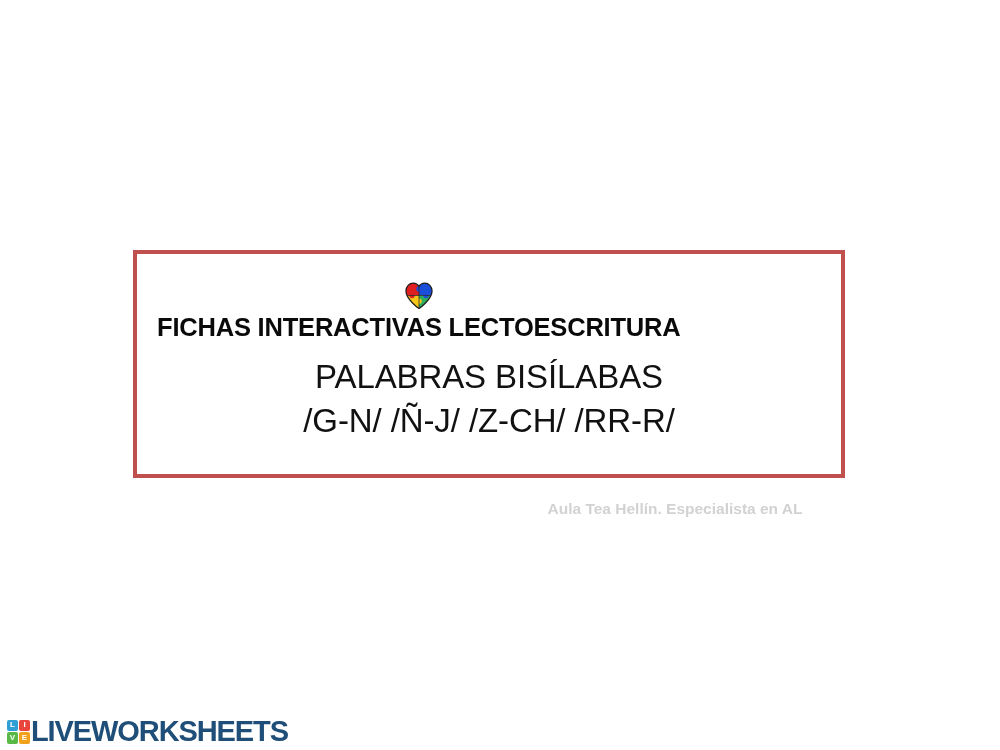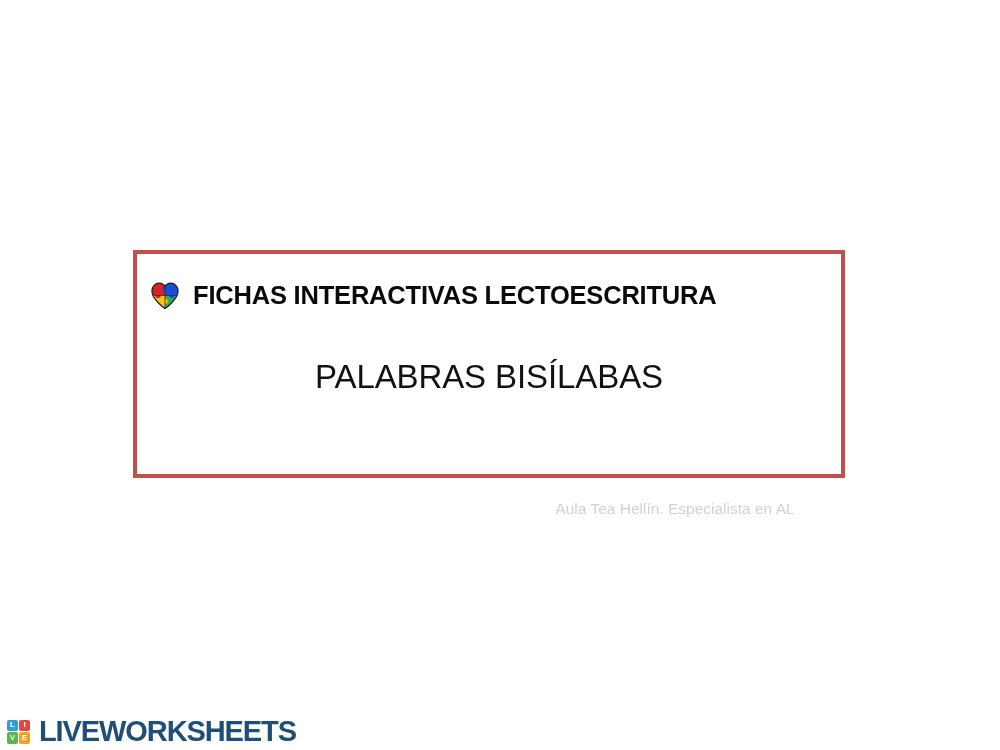--- a/index.html
+++ b/index.html
@@ -22,25 +22,26 @@
     top: 250px;
     width: 712px;
     height: 228px;
     box-sizing: border-box;
     border: 4px solid #bf504d;
     background: #ffffff;
   }
 
   #heading-row {
     position: absolute;
-    left: 14px;
+    left: 20px;
     top: 28px;
     display: flex;
     align-items: center;
-    gap: 14px;
+    gap: 6px;
+    flex-direction: column;
   }
 
   #puzzle-heart-icon {
     width: 28px;
     height: 27px;
     flex: 0 0 auto;
     display: block;
   }
 
   #main-heading {
@@ -71,21 +72,21 @@
   }
 
   
   #attribution {
     position: absolute;
     left: 505px;
     top: 500px;
     width: 340px;
     text-align: center;
     font-family: "Liberation Sans", sans-serif;
-    font-weight: normal;
+    font-weight: bold;
     font-size: 15.5px;
     color: #d2d2d2;
     white-space: nowrap;
   }
 
   
   #liveworksheets-logo {
     position: absolute;
     left: 7px;
     top: 717px;
@@ -119,21 +120,20 @@
   #lw-mark .lw-tile.t3 { background: #f0a21d; }
 
   #lw-wordmark {
     font-family: "Liberation Sans", sans-serif;
     font-weight: bold;
     font-size: 29px;
     letter-spacing: -1.1px;
     color: #1f4e79;
     margin-left: 1px;
     line-height: 1;
-    padding-left: 8px;
   }
 </style>
 </head>
 <body>
 
 <div id="title-card">
 
   <div id="heading-row">
     <svg id="puzzle-heart-icon" viewBox="0 0 32 31" xmlns="http://www.w3.org/2000/svg" aria-hidden="true">
       <defs>
@@ -157,20 +157,21 @@
       </g>
       <path d="M16 30.5 C16 30.5 1 20.2 1 10.4 C1 5.2 4.8 1.3 9.4 1.3 C12.2 1.3 14.6 2.7 16 5.0
                C17.4 2.7 19.8 1.3 22.6 1.3 C27.2 1.3 31 5.2 31 10.4 C31 20.2 16 30.5 16 30.5 Z" fill="none" stroke="#1c1c1c" stroke-width="1.4"></path>
     </svg>
 
     <div id="main-heading">FICHAS INTERACTIVAS LECTOESCRITURA</div>
   </div>
 
   <div id="subtitle-block">
     <span class="sub-line">PALABRAS BISÍLABAS</span>
+    <span class="sub-line">/G-N/ /Ñ-J/ /Z-CH/ /RR-R/</span>
   </div>
 
 </div>
 
 <div id="attribution">Aula Tea Hellín. Especialista en AL</div>
 
 <div id="liveworksheets-logo">
   <div id="lw-mark">
     <span class="lw-tile t0">L</span>
     <span class="lw-tile t1">I</span>

